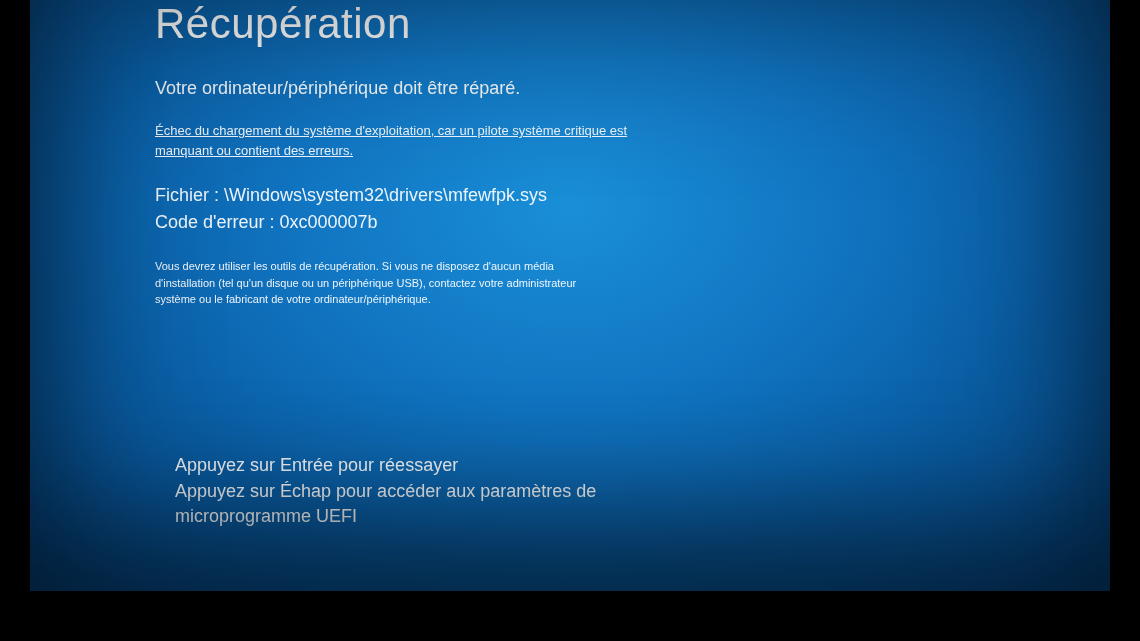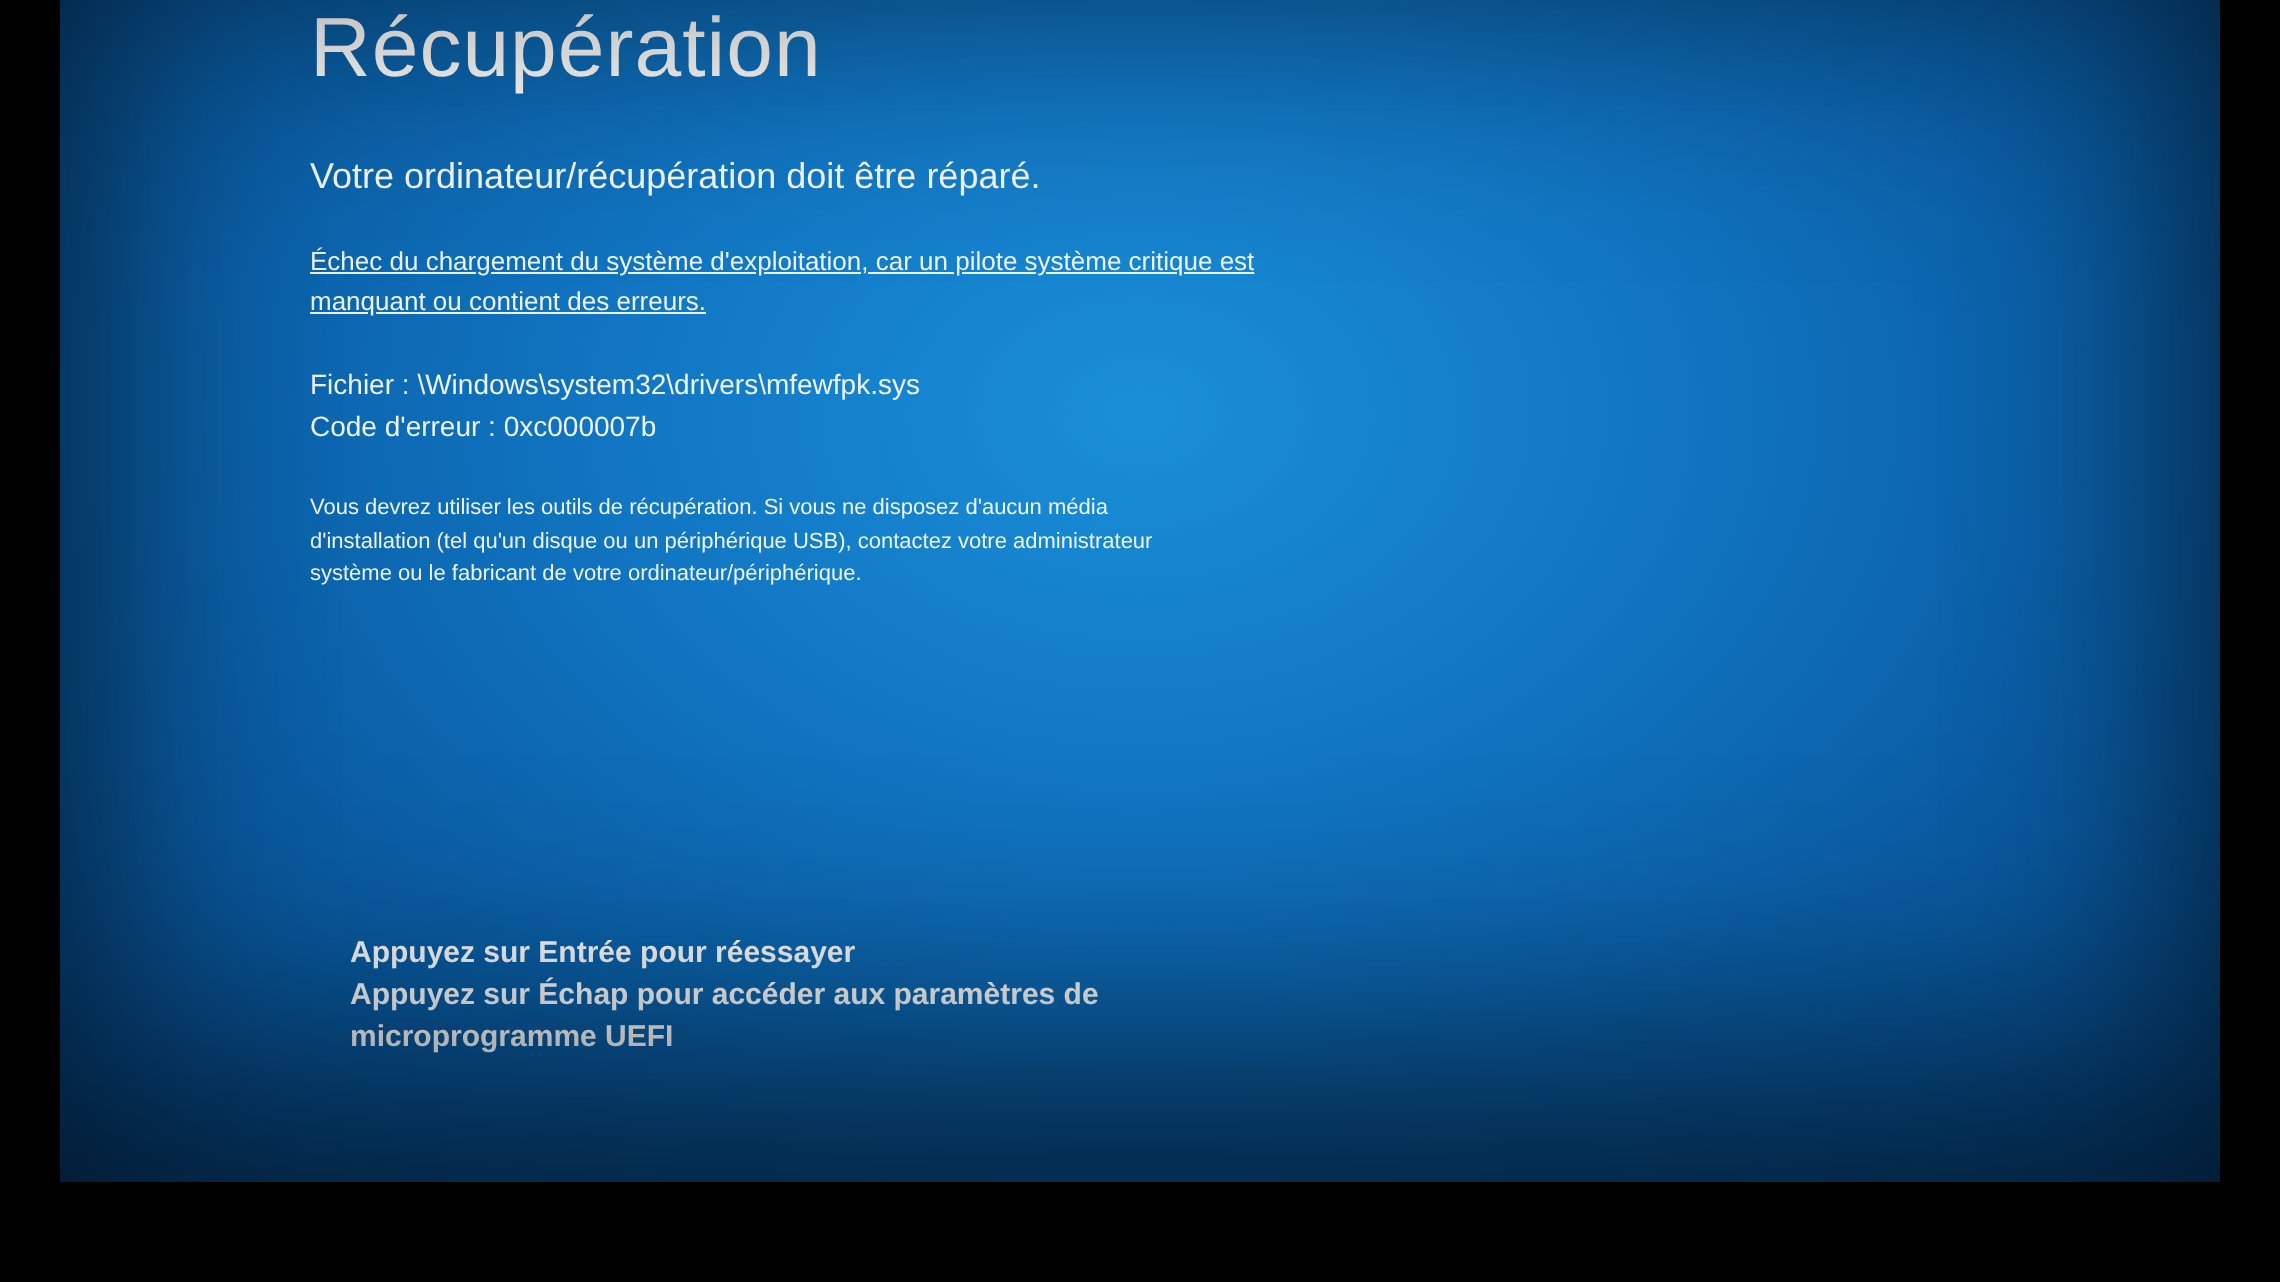--- a/index.html
+++ b/index.html
@@ -40,58 +40,58 @@
     .error-msg {
       font-size: 13px;
       font-weight: 300;
       line-height: 1.5;
       max-width: 480px;
       margin-bottom: 22px;
       opacity: 0.92;
       text-decoration: underline;
     }
     .error-details {
-      font-size: 14px;
+      font-size: 18px;
       font-weight: 300;
       line-height: 1.5;
       margin-bottom: 22px;
       opacity: 0.92;
     }
     .instr {
       font-size: 11px;
       font-weight: 300;
       line-height: 1.5;
       max-width: 460px;
       opacity: 0.92;
     }
     .keys {
       position: absolute;
       left: 145px;
       bottom: 62px;
     }
     .key-line {
-      font-size: 15px;
-      font-weight: 700;
+      font-size: 18px;
+      font-weight: 400;
       line-height: 1.4;
       opacity: 0.96;
       max-width: 460px;
     }
     .vignette {
       position: absolute;
       inset: 0;
       pointer-events: none;
       box-shadow: inset 0 0 180px rgba(0,0,0,0.45), inset 0 -80px 120px rgba(0,0,0,0.4);
     }
   </style>
 </head>
 <body>
 
 <div class="screen">
   <h1 class="title">Récupération</h1>
-  <div class="subtitle">Votre ordinateur/récupération doit être réparé.</div>
+  <div class="subtitle">Votre ordinateur/périphérique doit être réparé.</div>
   <div class="error-msg">Échec du chargement du système d'exploitation, car un pilote système critique est manquant ou contient des erreurs.</div>
   <div class="error-details">
     <div>
       <span>Fichier :</span>
       <span>\Windows\system32\drivers\mfewfpk.sys</span>
     </div>
     <div>
       <span>Code d'erreur :</span>
       <span>0xc000007b</span>
     </div>

